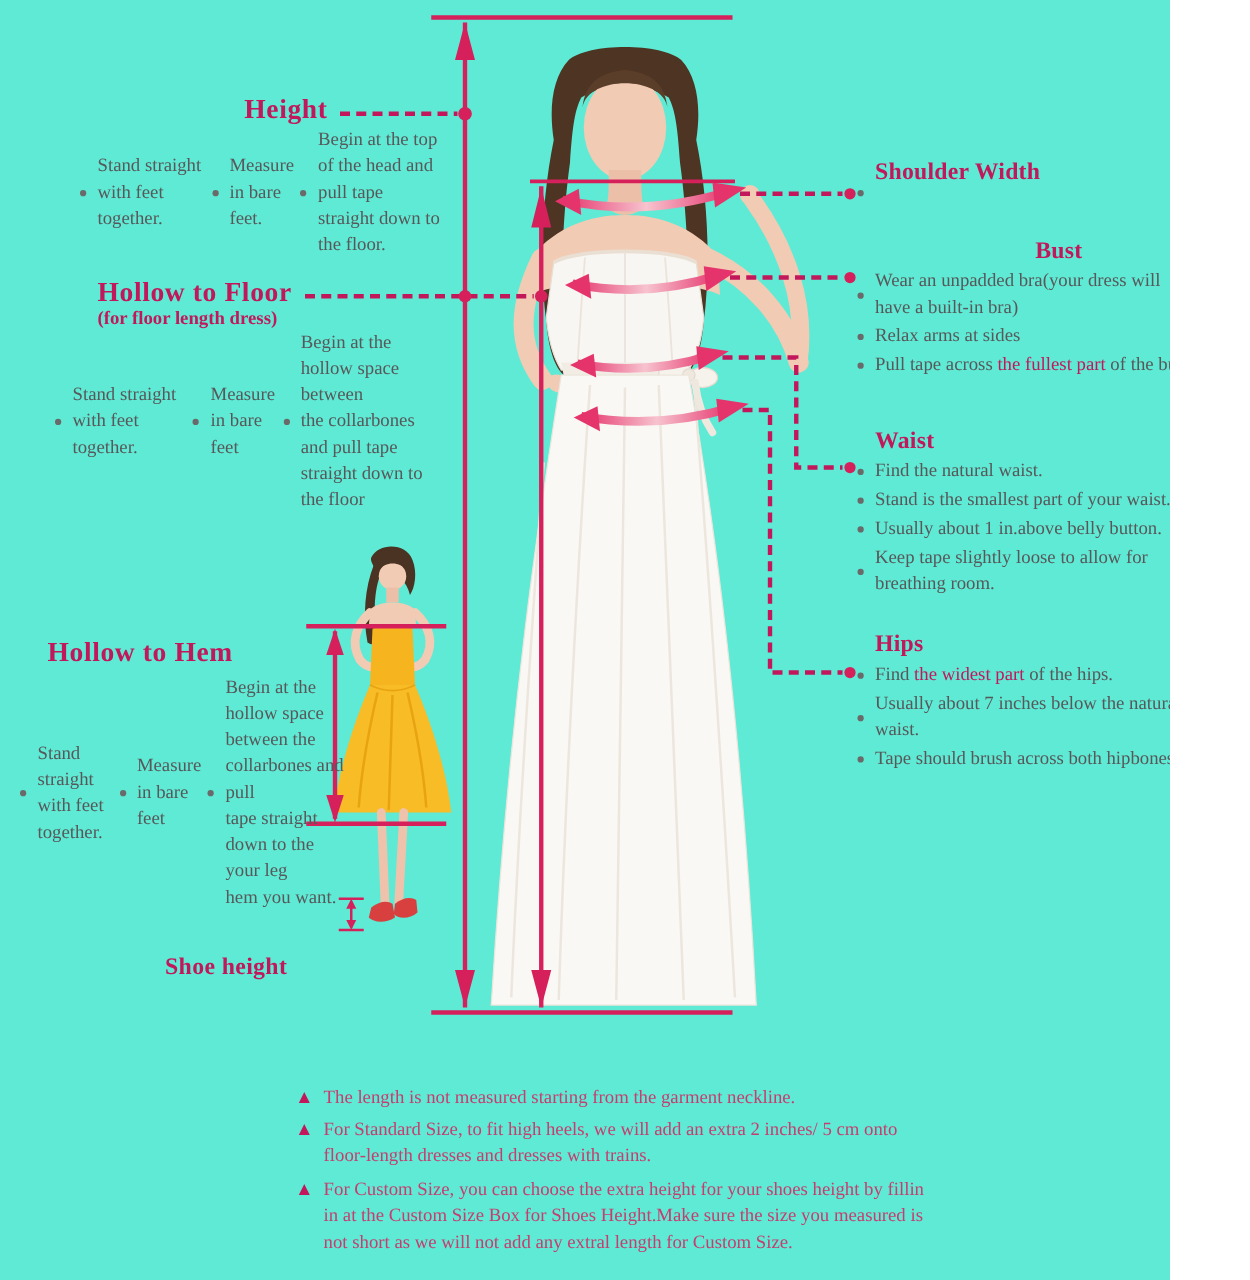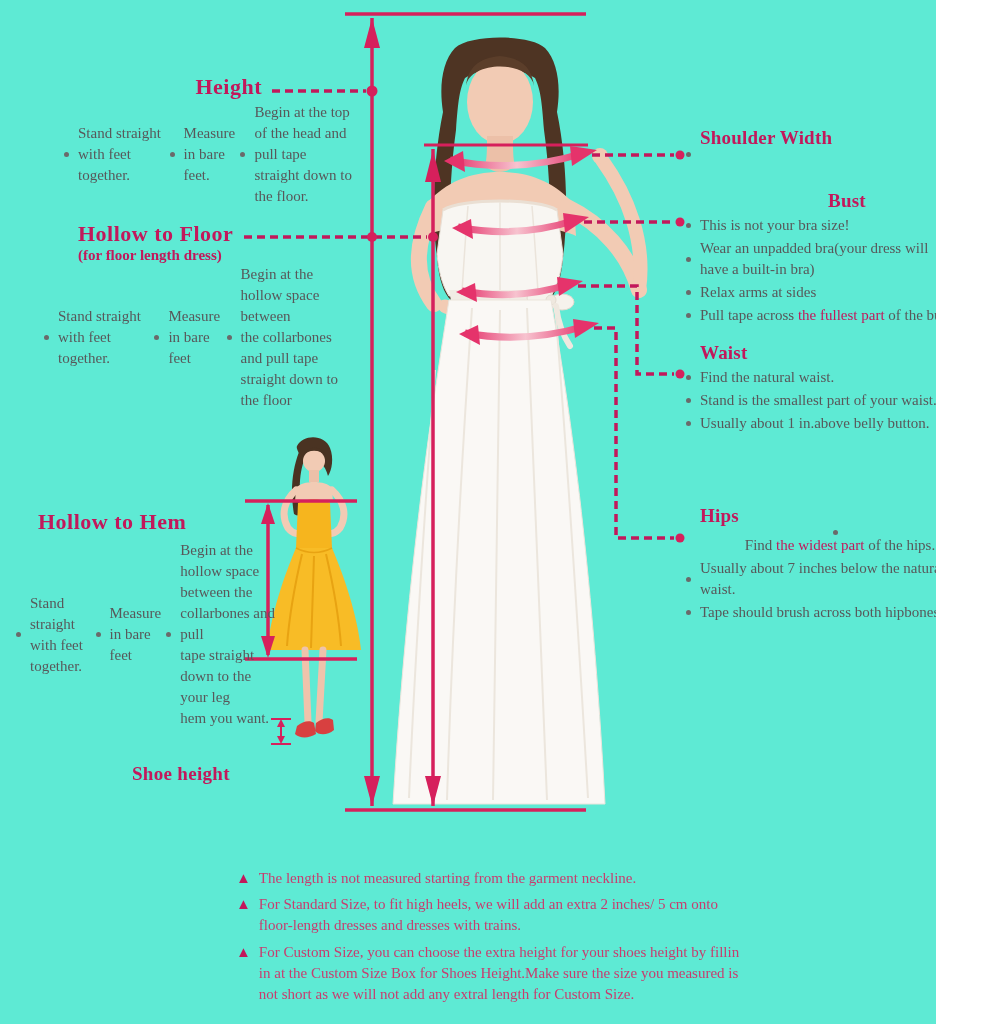--- a/index.html
+++ b/index.html
@@ -230,24 +230,20 @@
     <div class="title sm" style="margin:0 0 2px 14px;">Shoulder Width</div>
     <div class="row">
         <span class="bdot"></span>
       </div>
   </div>
 
   <div class="sec" style="left:686px;top:189px;width:308px;">
     <div class="title sm" style="margin:0 0 2px 14px;text-align:center;">Bust</div>
     <div class="row">
         <span class="bdot"></span>
-        <span class="btxt">This is not your bra size!</span>
-      </div>
-    <div class="row">
-        <span class="bdot"></span>
         <span class="btxt">Wear an unpadded bra(your dress will
 have a built-in bra)</span>
       </div>
     <div class="row">
         <span class="bdot"></span>
         <span class="btxt">Relax arms at sides</span>
       </div>
     <div class="row">
         <span class="bdot"></span>
         <span class="btxt"><span>Pull tape across </span><span class="em">the fullest part</span><span> of the bust.</span></span>
@@ -261,25 +257,30 @@
         <span class="btxt">Find the natural waist.</span>
       </div>
     <div class="row">
         <span class="bdot"></span>
         <span class="btxt">Stand is the smallest part of your waist.</span>
       </div>
     <div class="row">
         <span class="bdot"></span>
         <span class="btxt">Usually about 1 in.above belly button.</span>
       </div>
+    <div class="row">
+        <span class="bdot"></span>
+        <span class="btxt">Keep tape slightly loose to allow for
+breathing room.</span>
+      </div>
   </div>
 
   <div class="sec" style="left:686px;top:504px;width:308px;">
     <div class="title sm" style="margin:0 0 2px 14px;">Hips</div>
-    <div class="row" style="margin-bottom:2px;flex-direction:column;">
+    <div class="row" style="margin-bottom:2px;">
         <span class="bdot"></span>
         <span class="btxt"><span>Find </span><span class="em">the widest part</span><span> of the hips.</span></span>
       </div>
     <div class="row" style="margin-bottom:2px;">
         <span class="bdot"></span>
         <span class="btxt">Usually about 7 inches below the natural
 waist.</span>
       </div>
     <div class="row">
         <span class="bdot"></span>

